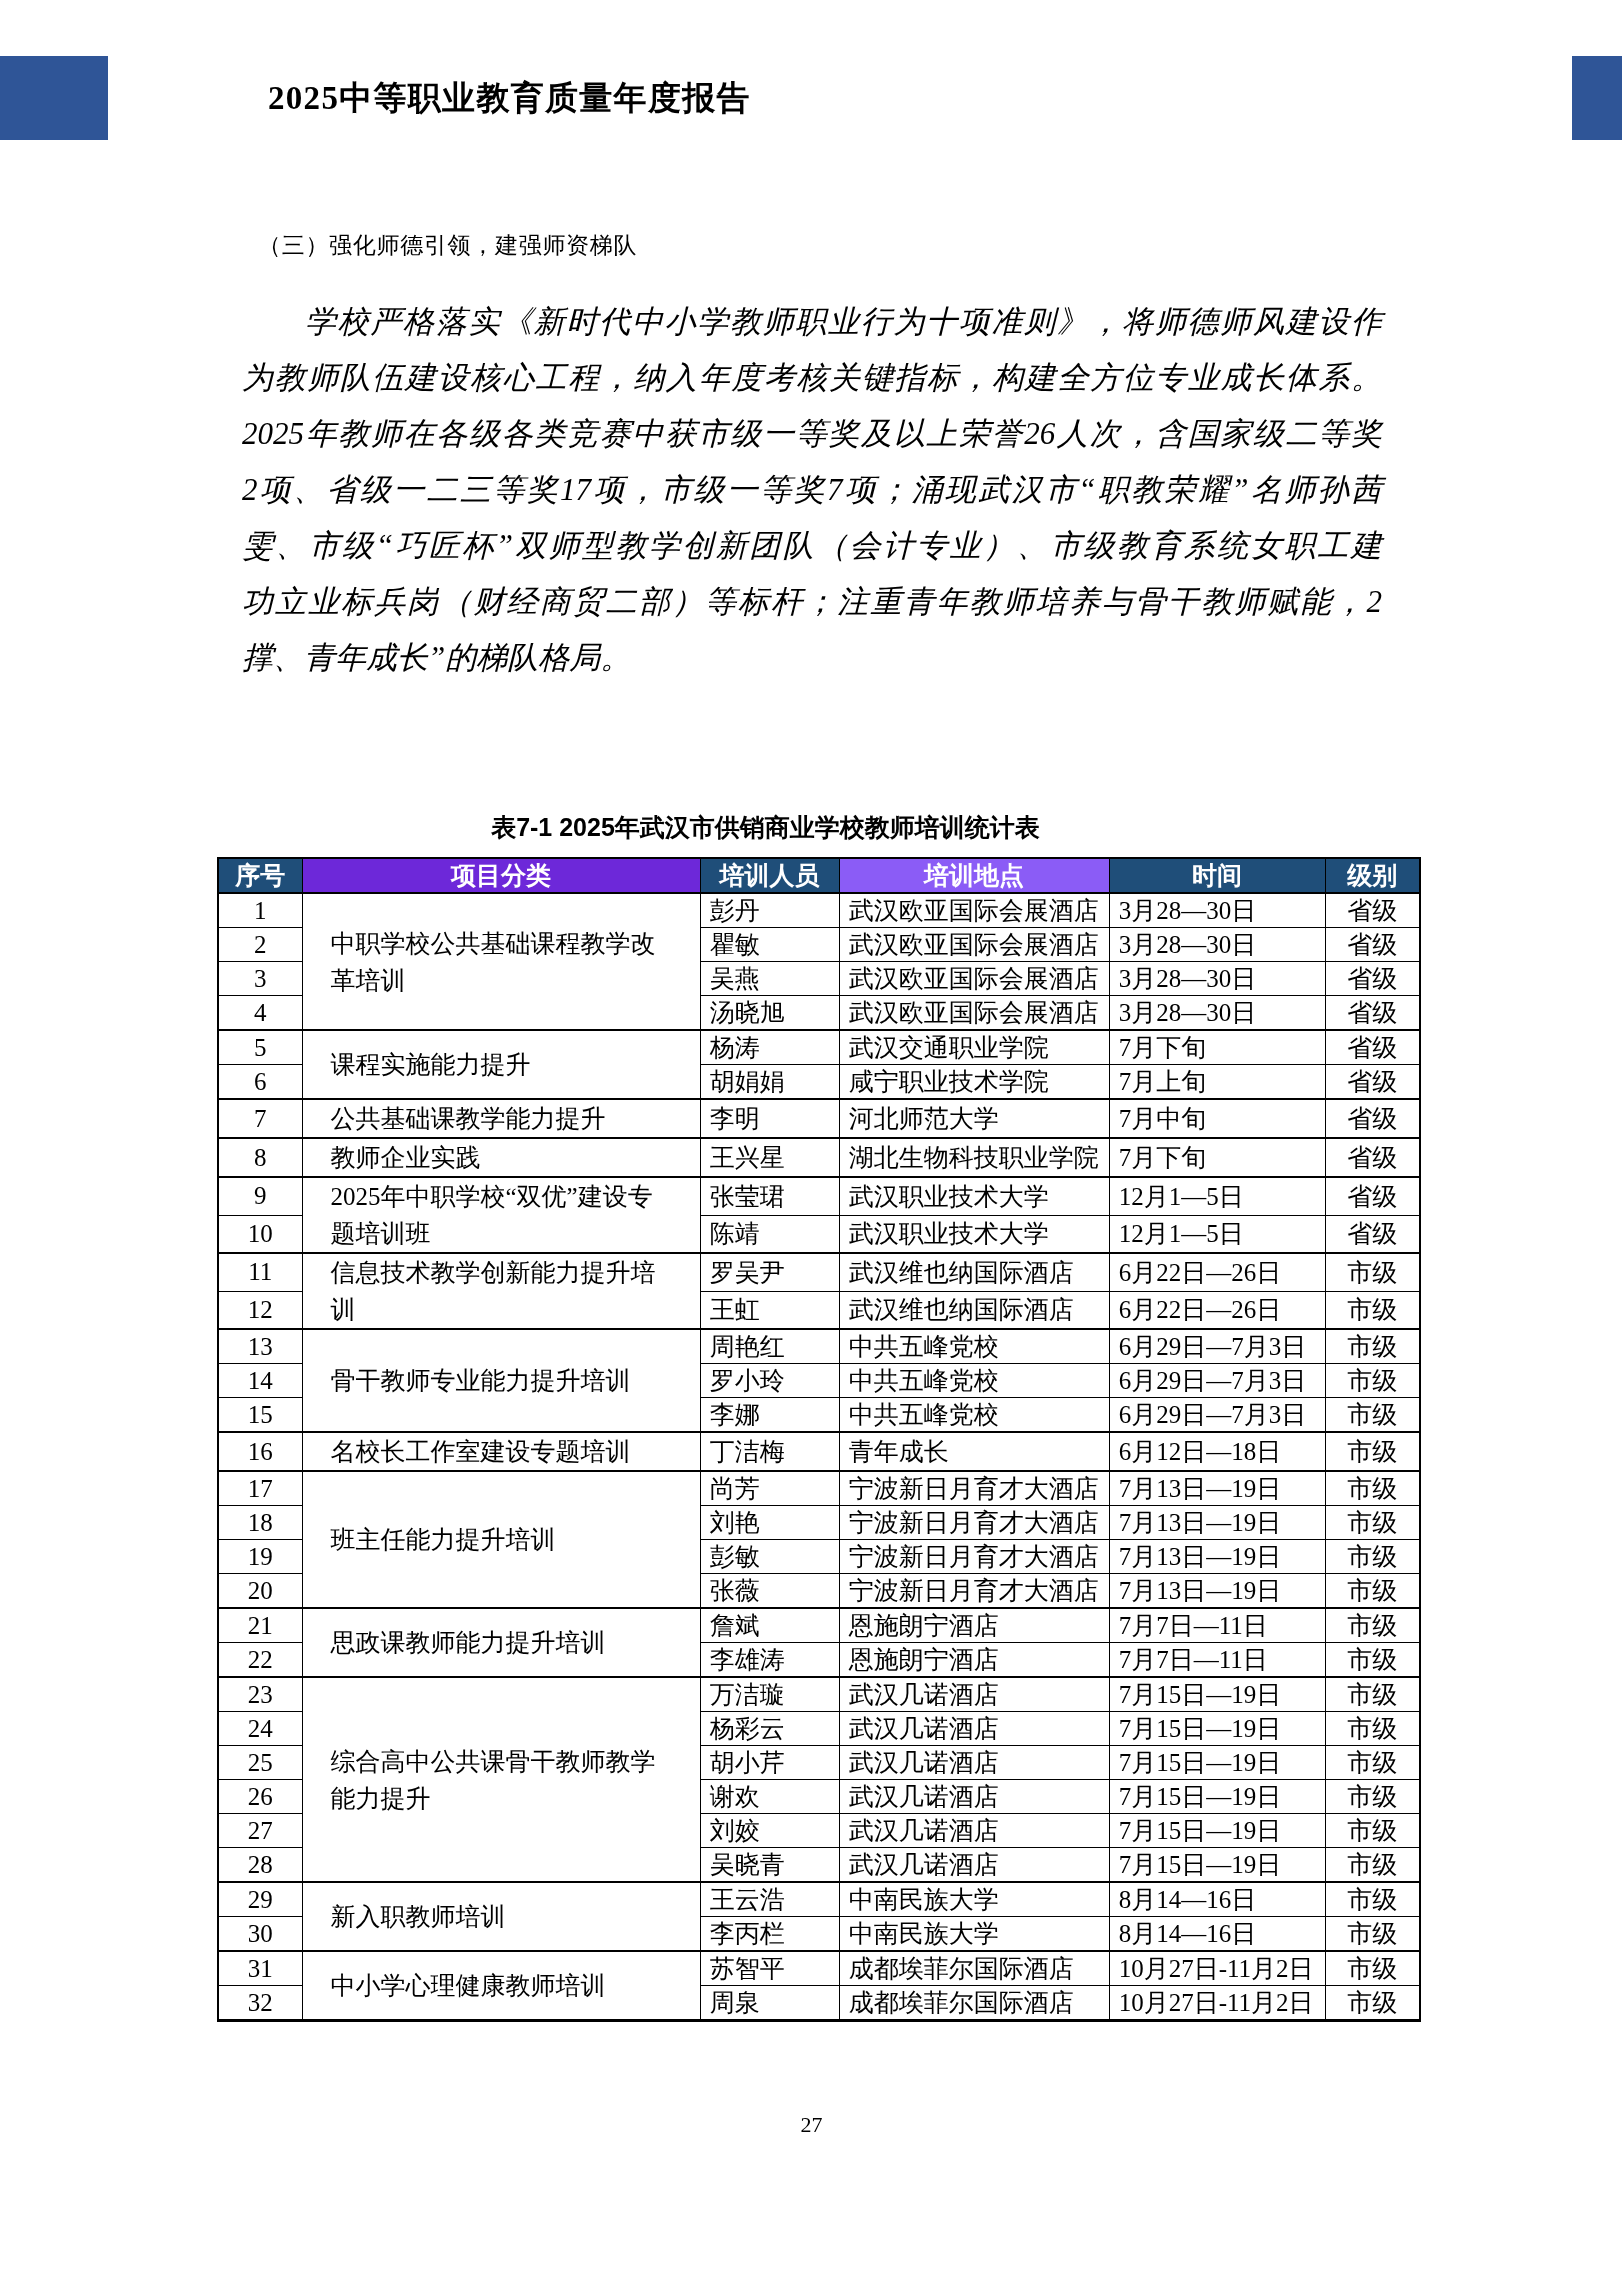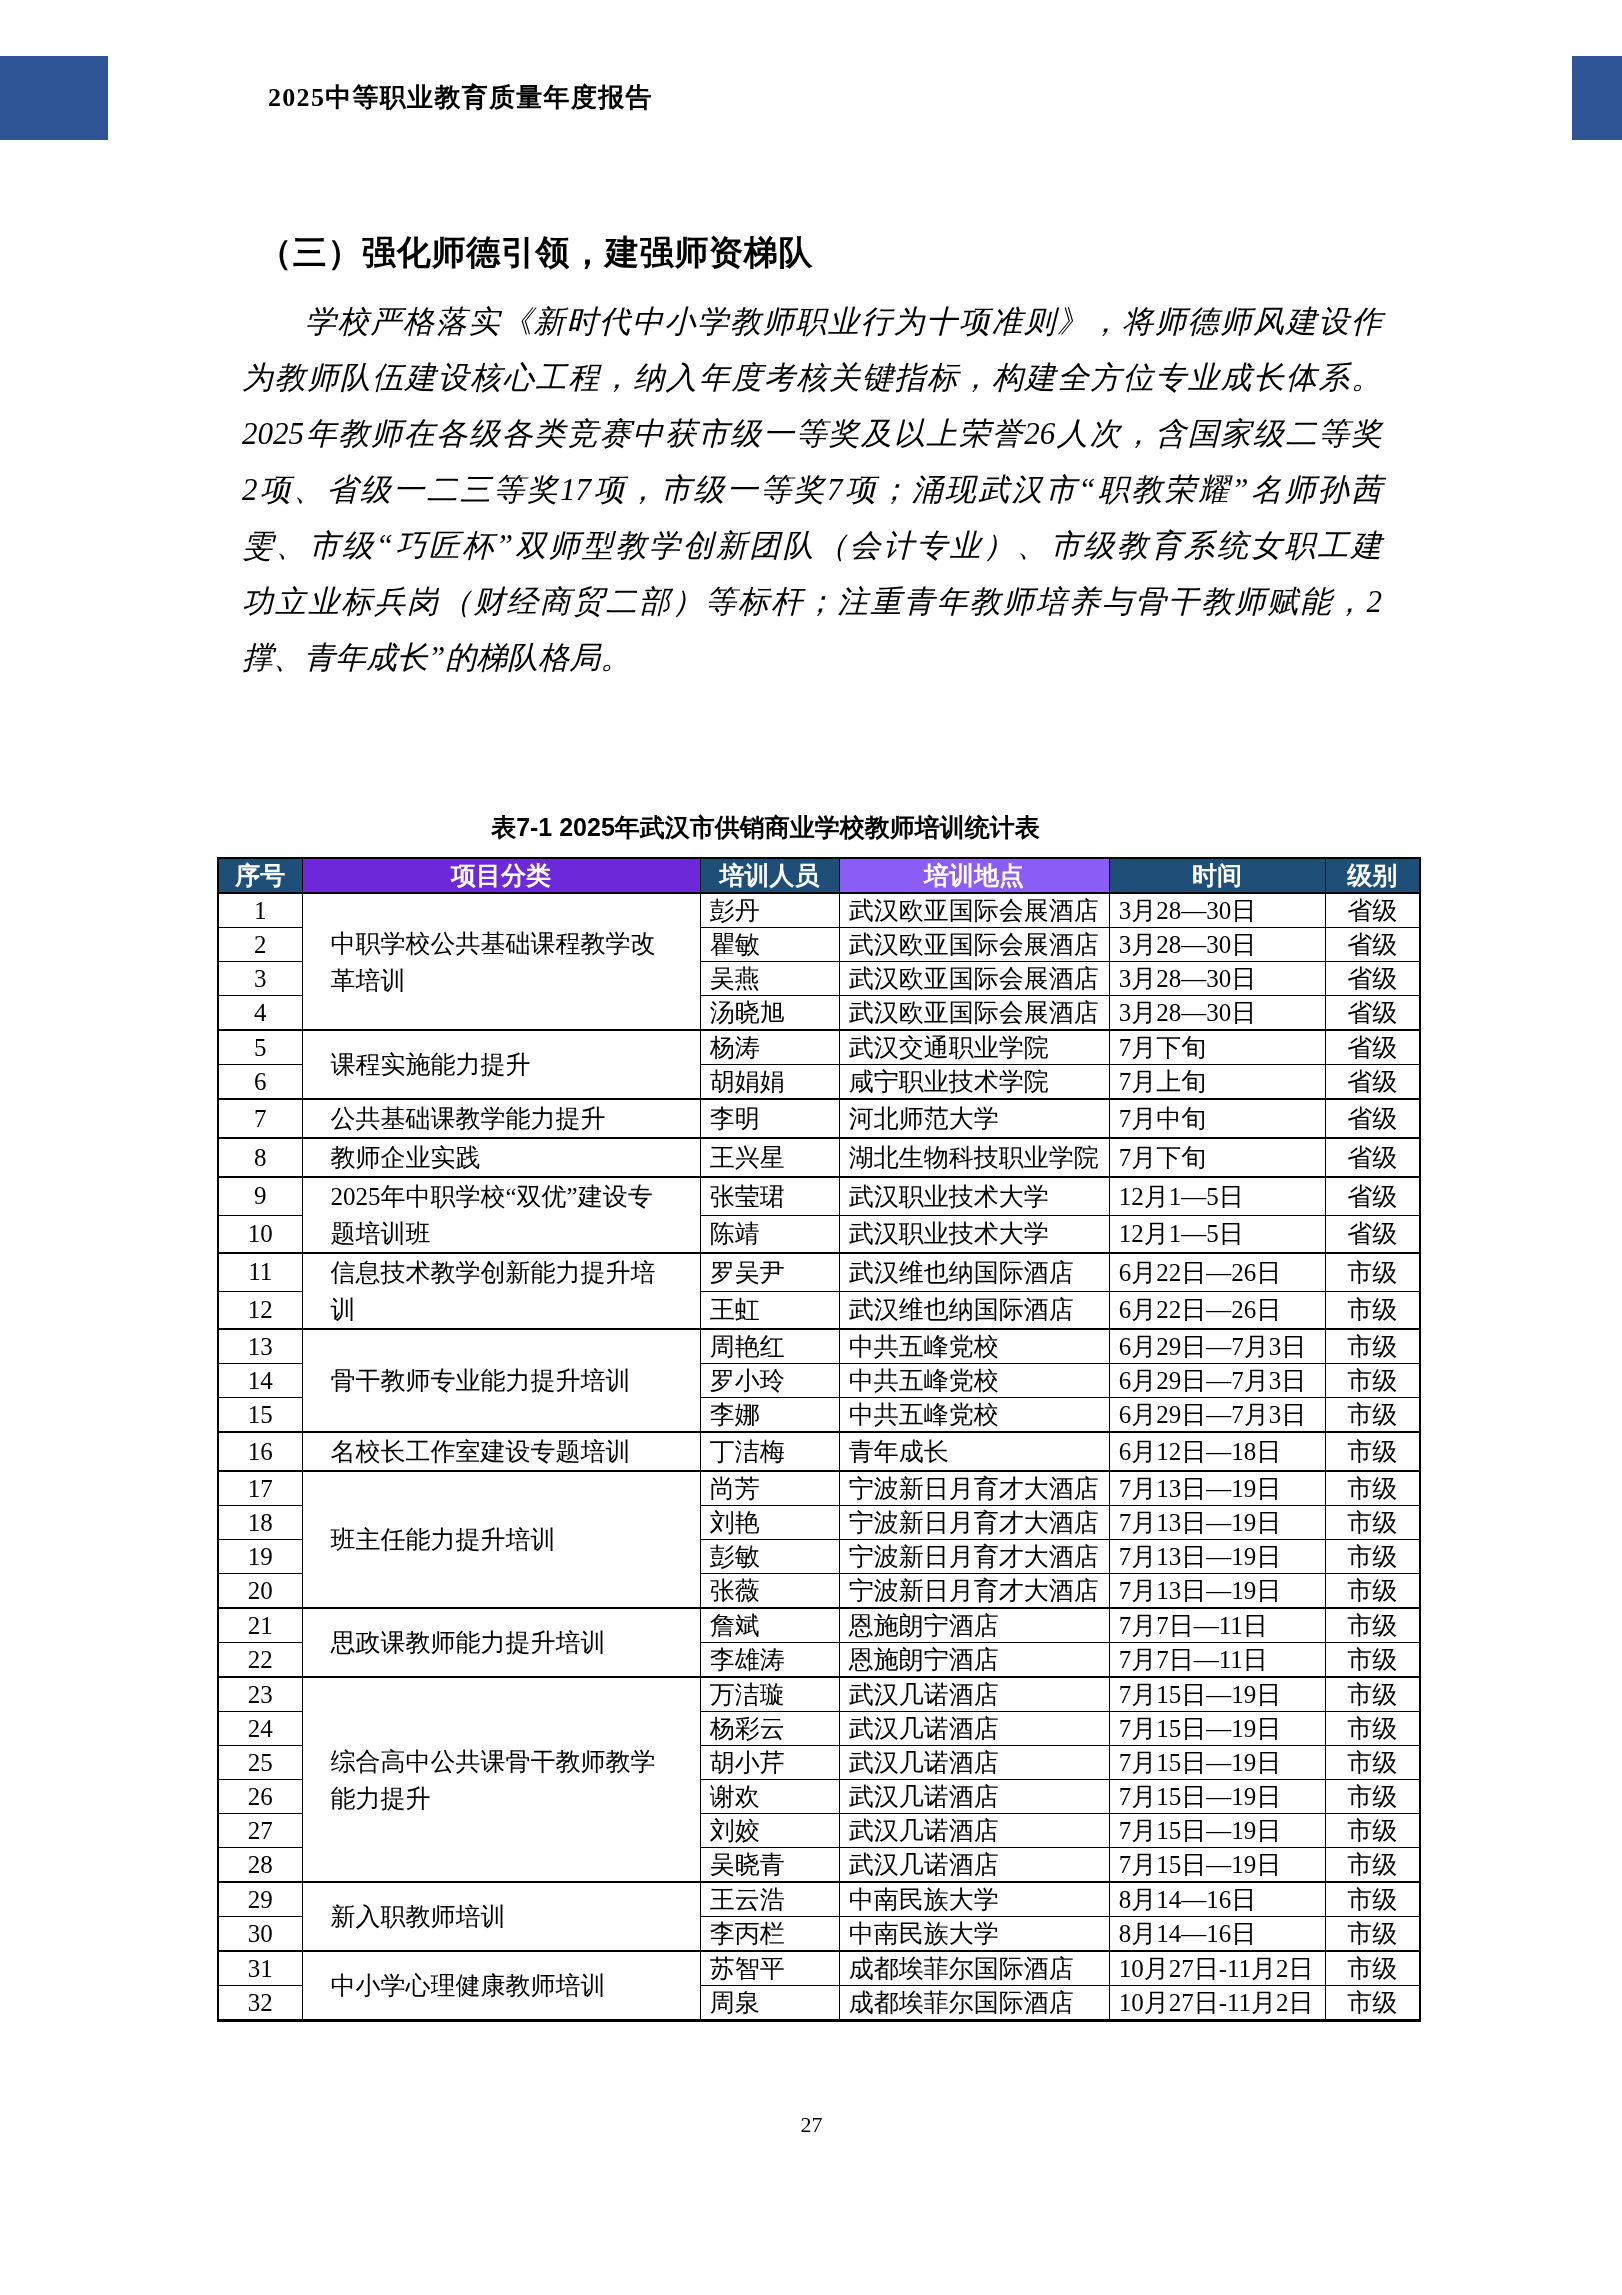--- a/index.html
+++ b/index.html
@@ -10,28 +10,28 @@
     font-family:"Liberation Serif","DejaVu Serif",serif;
     color:#000;
     overflow:hidden;
   }
   
   .band-block{position:absolute;top:56px;height:84px;background:#2F5597;}
   .band-block.left{left:0;width:108px;}
   .band-block.right{right:0;width:51px;}
   .band-title{
     position:absolute;left:268px;top:56px;height:84px;
-    line-height:84px;font-size:26px;font-weight:bold;
+    line-height:84px;font-size:33px;font-weight:bold;
     font-family:"Liberation Serif","DejaVu Serif",serif;
     letter-spacing:1.3px;
   }
   
   .section-heading{
     position:absolute;left:258px;top:230px;margin:0;
-    font-size:34px;font-weight:bold;
+    font-size:23px;font-weight:normal;
     font-family:"Liberation Sans","DejaVu Sans",sans-serif;
     letter-spacing:0.7px;
   }
   
   .paragraph{
     position:absolute;left:242px;top:294px;width:1140px;
     font-size:31px;
     font-style:italic;
   }
   .para-line{

